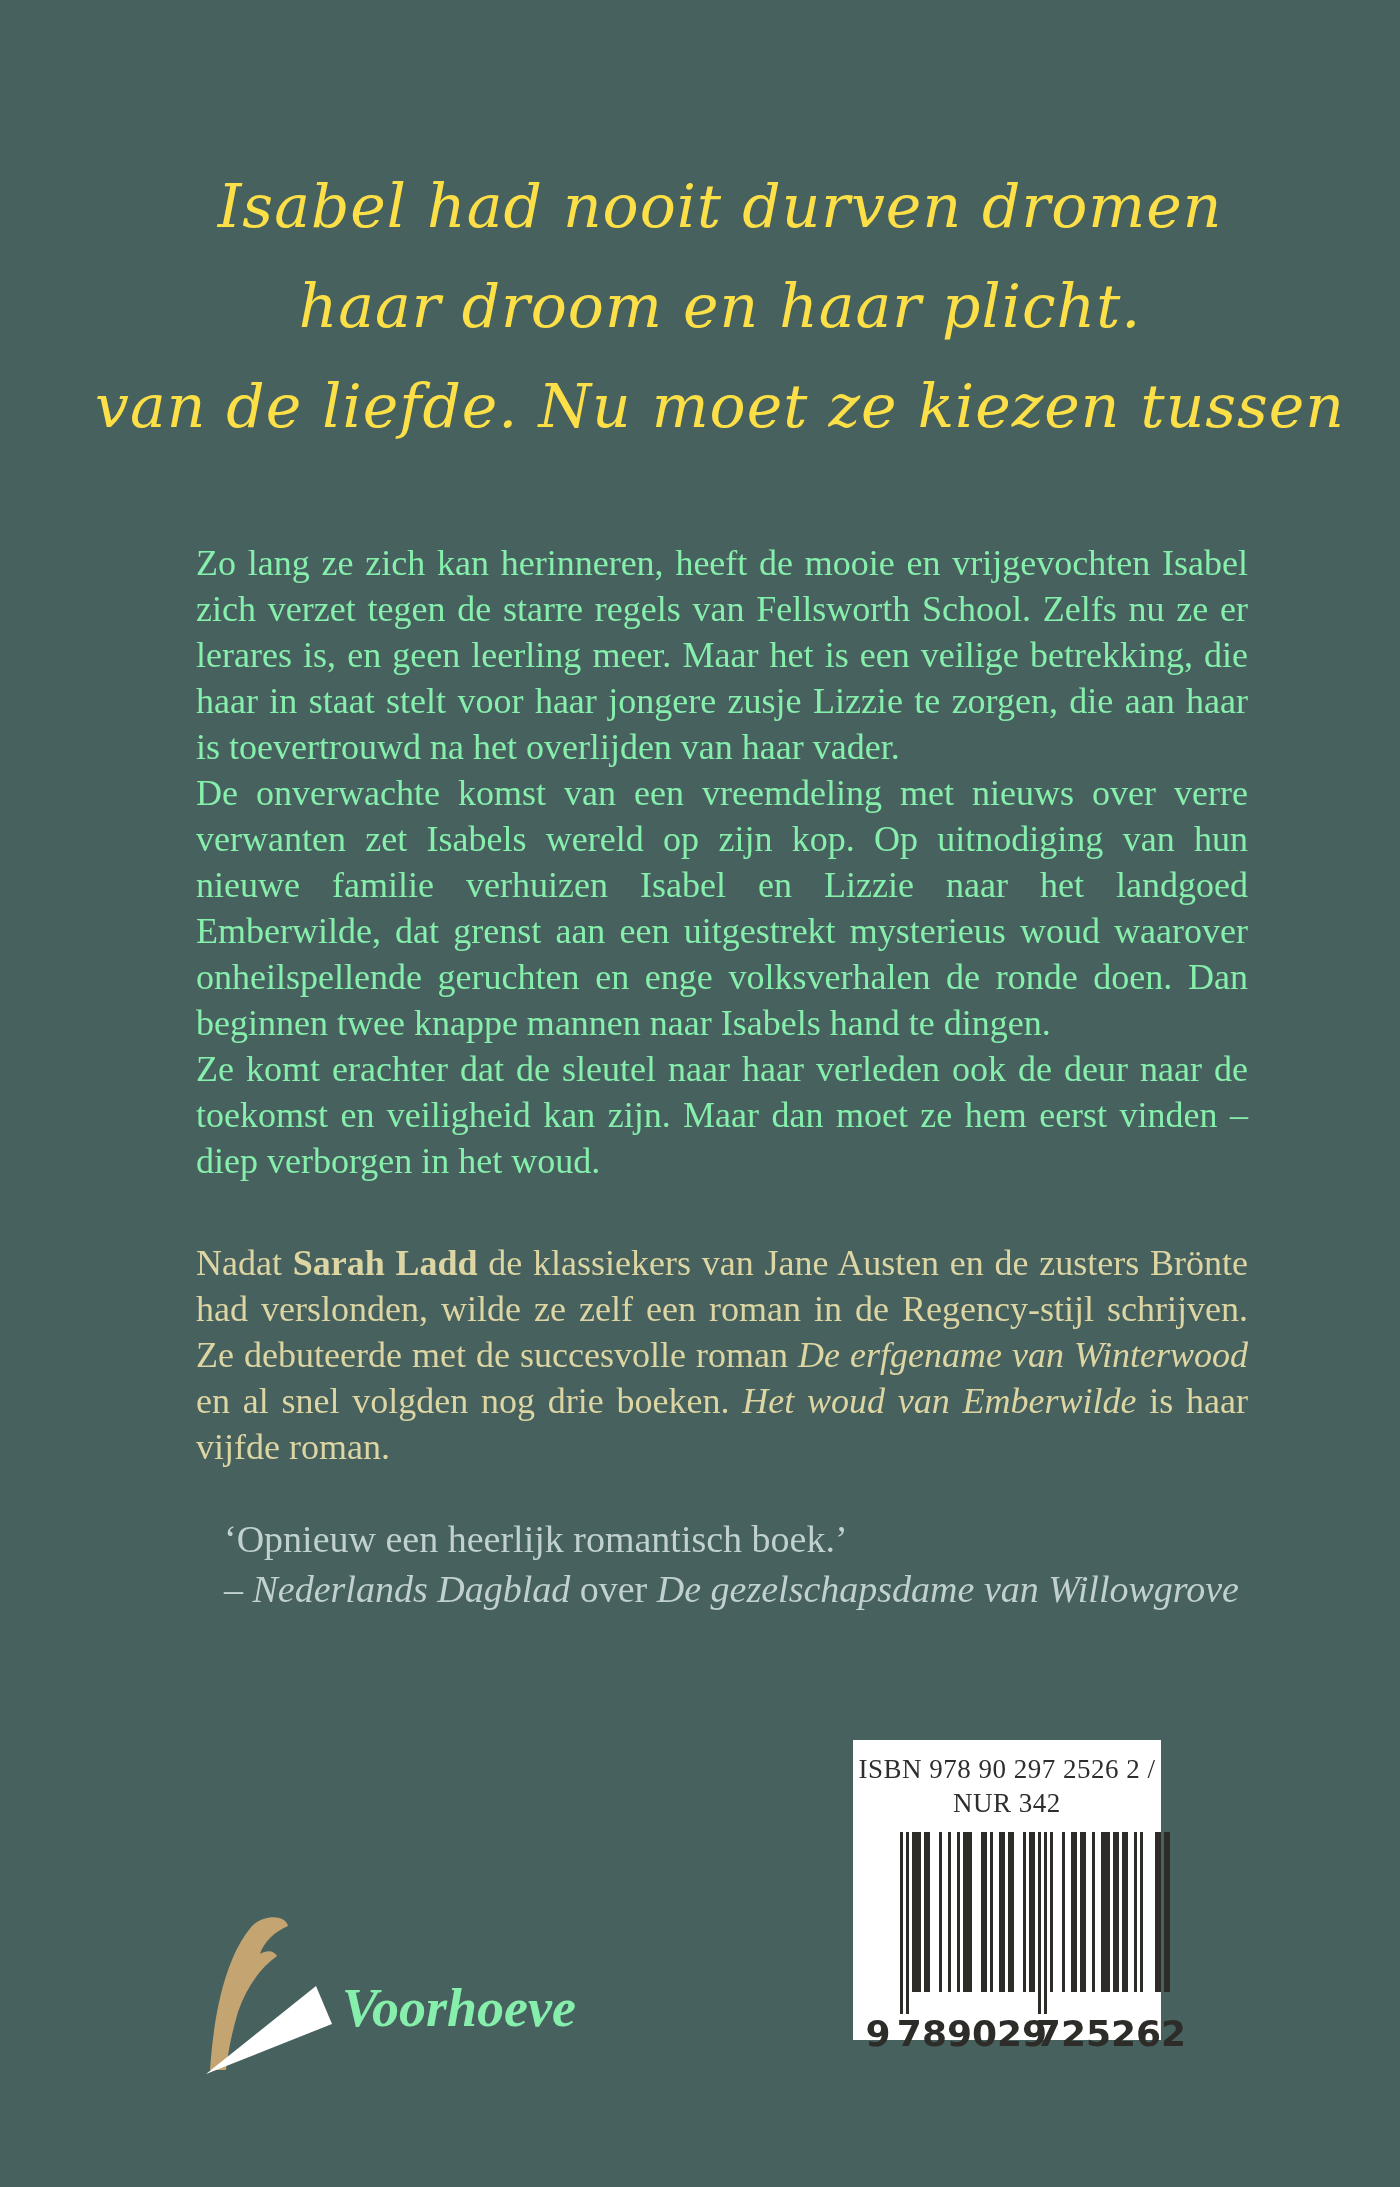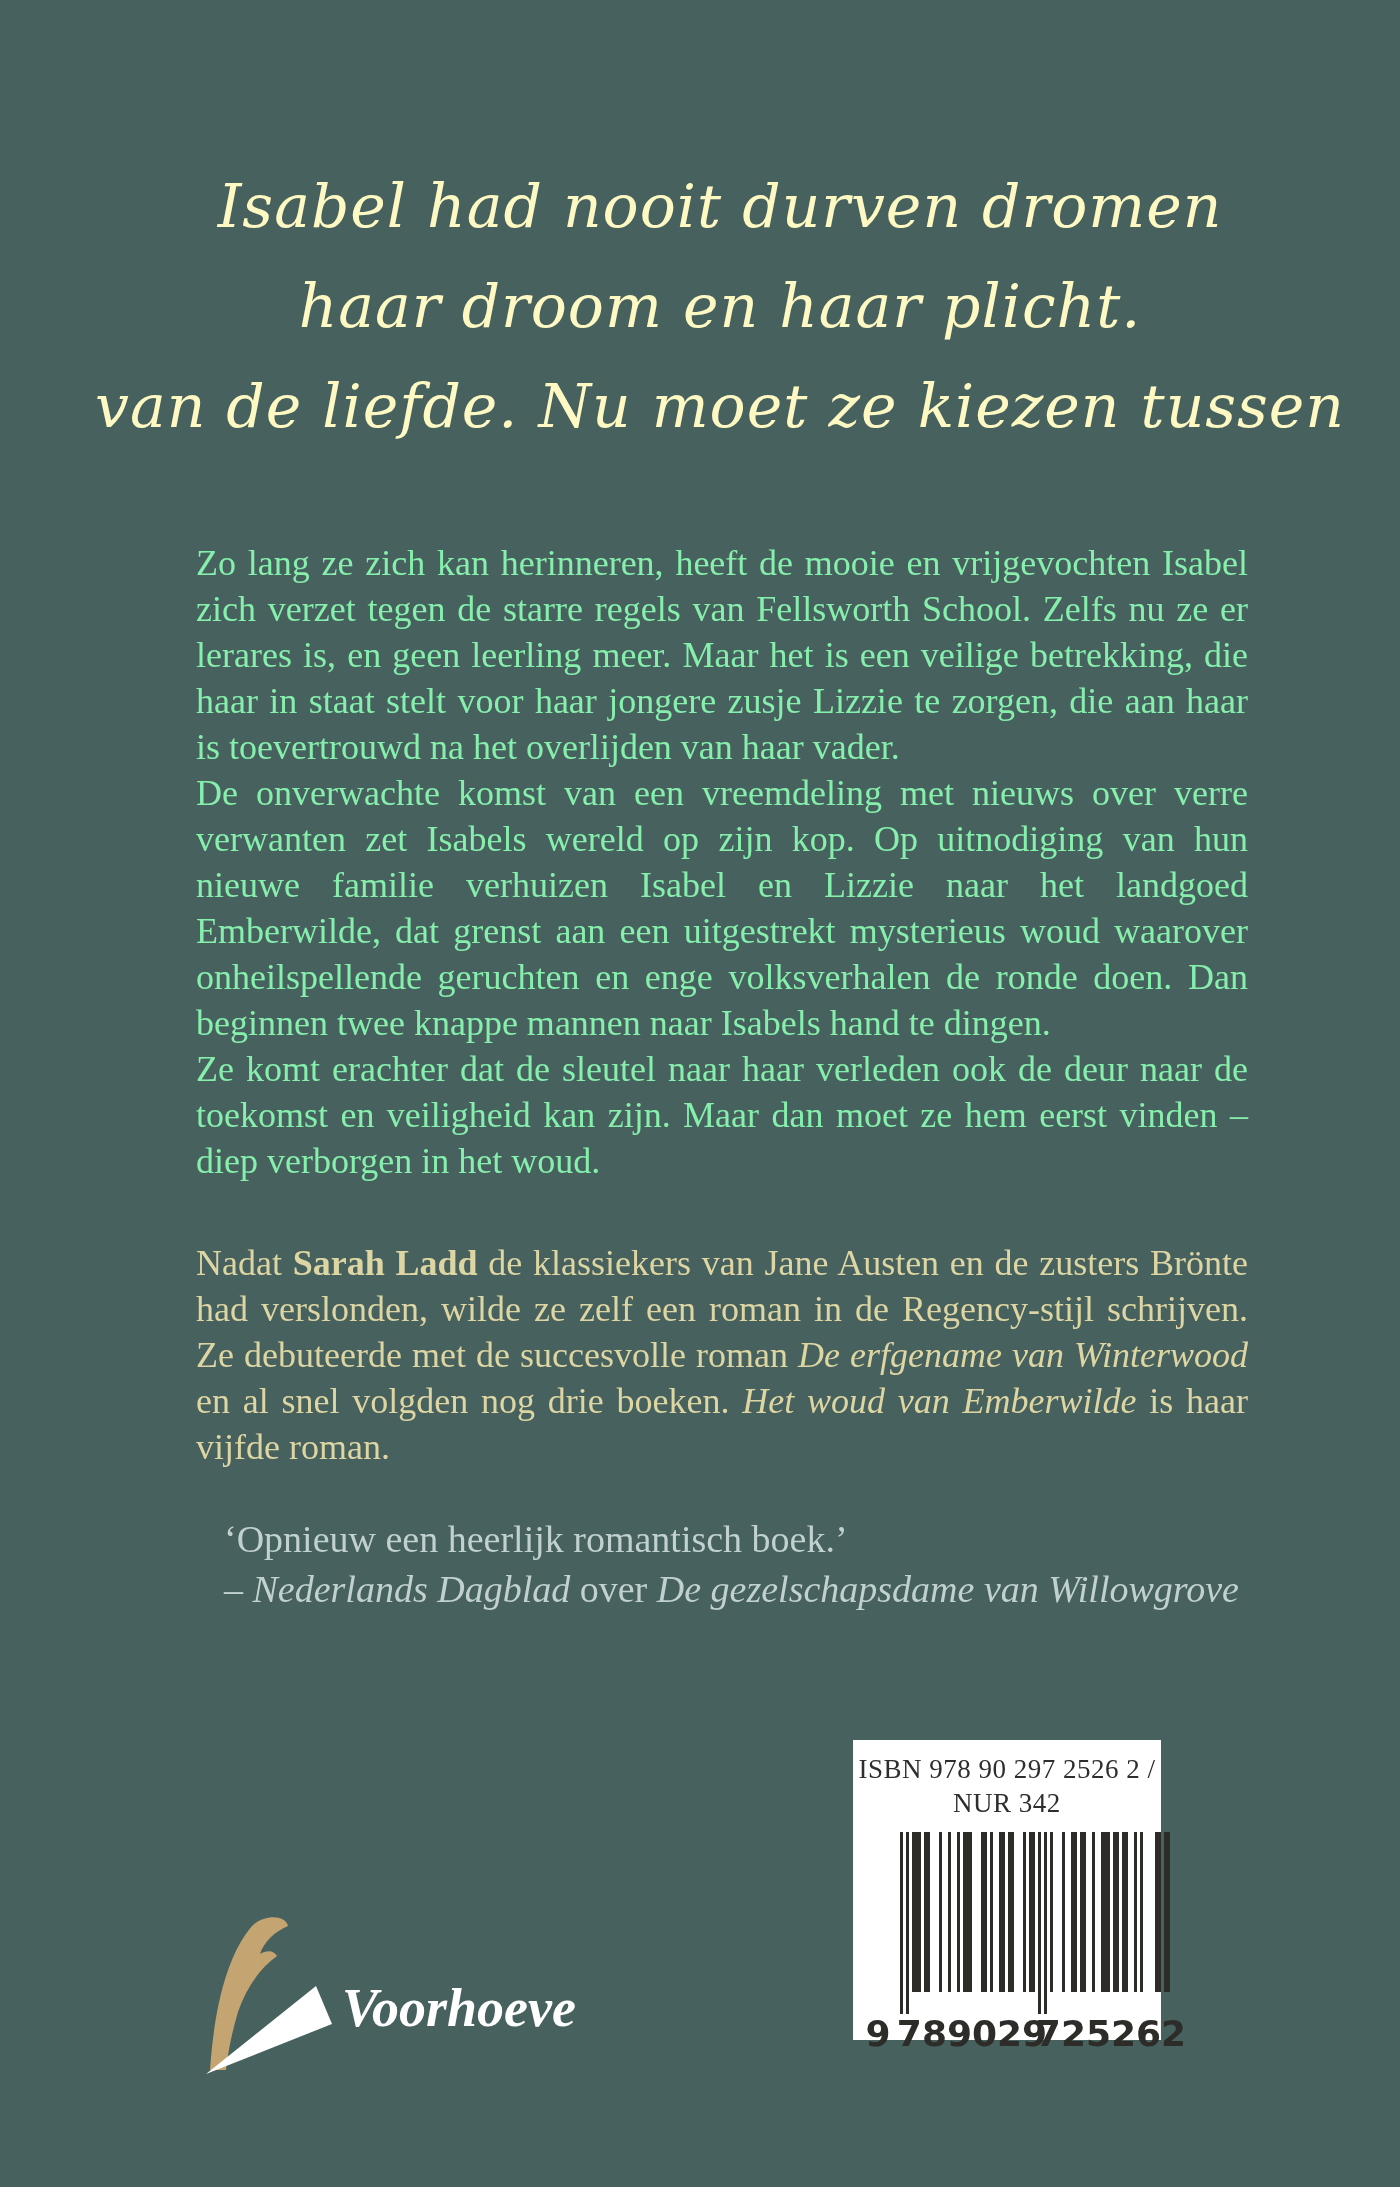--- a/index.html
+++ b/index.html
@@ -62,21 +62,21 @@
     position:absolute;left:342px;top:1978px;
     font-style:italic;font-weight:600;
     font-size:54px;line-height:60px;
   }
 </style>
 </head>
 <body>
 
 <div class="cover" style="background: rgb(71, 97, 95);">
 
-  <div class="tagline" style="color: #fef9c3;">
+  <div class="tagline" style="color: #fde047;">
     <div>Isabel had nooit durven dromen</div>
     <div>haar droom en haar plicht.</div>
     <div>van de liefde. Nu moet ze kiezen tussen</div>
   </div>
 
   <div class="synopsis" style="color: #86efac;">
     <p>Zo lang ze zich kan herinneren, heeft de mooie en vrijgevochten Isabel zich verzet tegen de starre regels van Fellsworth School. Zelfs nu ze er lerares is, en geen leerling meer. Maar het is een veilige betrekking, die haar in staat stelt voor haar jongere zusje Lizzie te zorgen, die aan haar is toevertrouwd na het overlijden van haar vader.</p>
     <p>De onverwachte komst van een vreemdeling met nieuws over verre verwanten zet Isabels wereld op zijn kop. Op uitnodiging van hun nieuwe familie verhuizen Isabel en Lizzie naar het landgoed Emberwilde, dat grenst aan een uitgestrekt mysterieus woud waarover onheilspellende geruchten en enge volksverhalen de ronde doen. Dan beginnen twee knappe mannen naar Isabels hand te dingen.</p>
     <p>Ze komt erachter dat de sleutel naar haar verleden ook de deur naar de toekomst en veiligheid kan zijn. Maar dan moet ze hem eerst vinden – diep verborgen in het woud.</p>
   </div>
@@ -143,15 +143,15 @@
             <text x="119" y="218" text-anchor="middle" font-family="&quot;DejaVu Sans&quot;, sans-serif" font-weight="bold" font-size="36" fill="#2e2c29">789029</text>
             <text x="258" y="218" text-anchor="middle" font-family="&quot;DejaVu Sans&quot;, sans-serif" font-weight="bold" font-size="36" fill="#2e2c29">725262</text>
           </svg></div>
     </div>
   </div>
 
   <svg class="publisher-logo" viewBox="0 0 250 170" xmlns="http://www.w3.org/2000/svg">
     <path id="logo-gold-swoosh" d="M20,158 C24,100 36,44 62,14 C76,1 96,4 98,14 C84,20 74,30 70,42 C76,38 84,38 87,44 C70,56 56,76 48,100 C42,120 38,140 36,158 Z" fill="#c4a572"></path>
     <polygon id="logo-white-wedge" points="16,162 126,74 142,112" fill="#ffffff"></polygon>
   </svg>
-  <div class="publisher-name" style="color: #ffffff;">Voorhoeve</div>
+  <div class="publisher-name" style="color: #86efac;">Voorhoeve</div>
 
 </div>
 
 </body></html>

